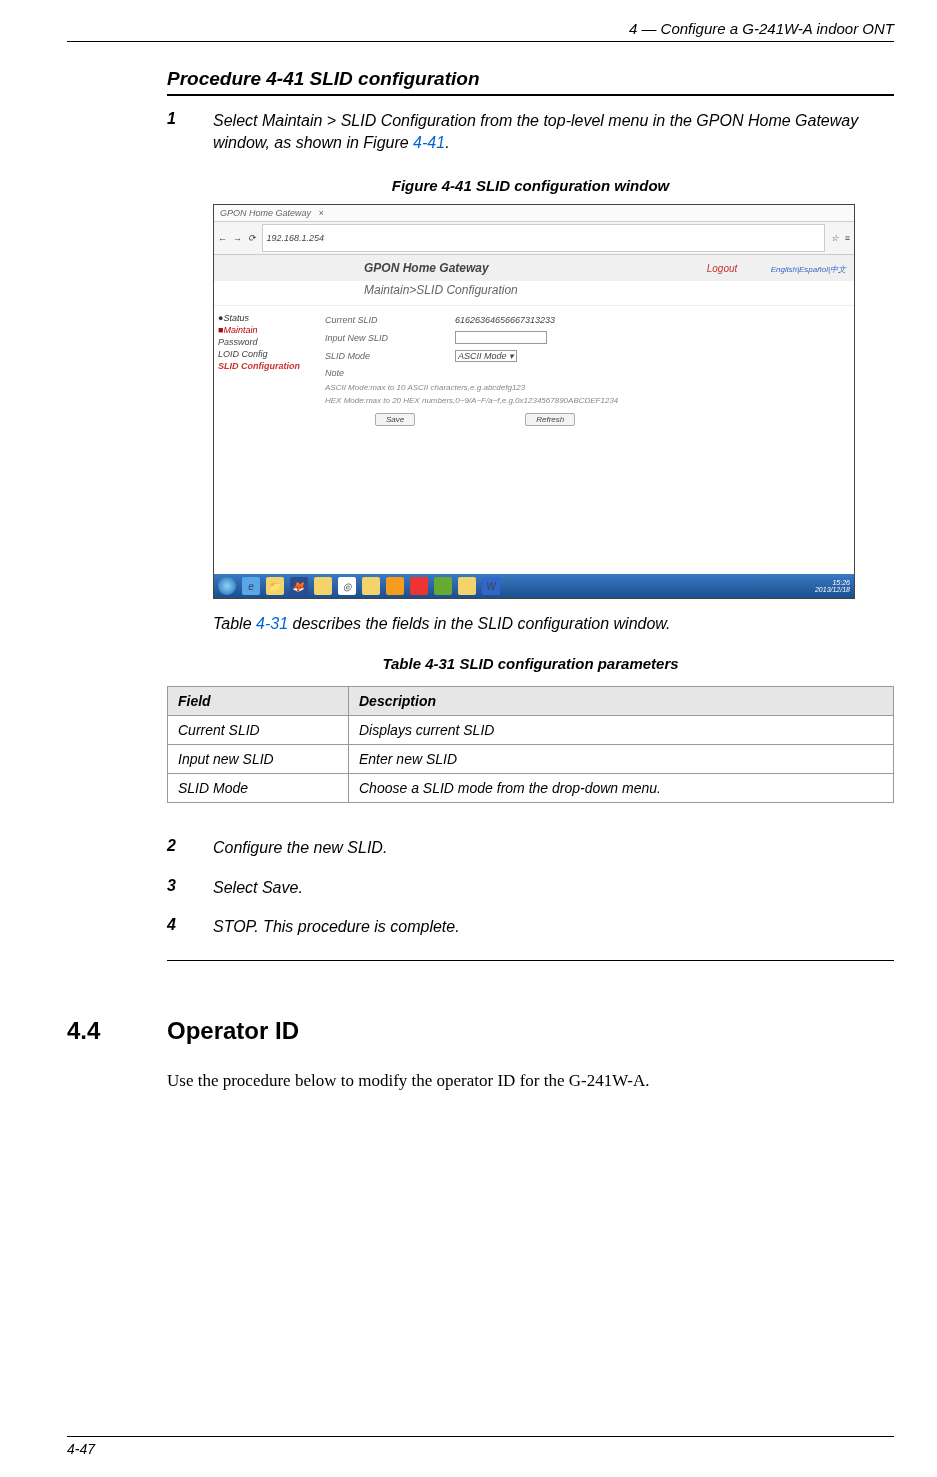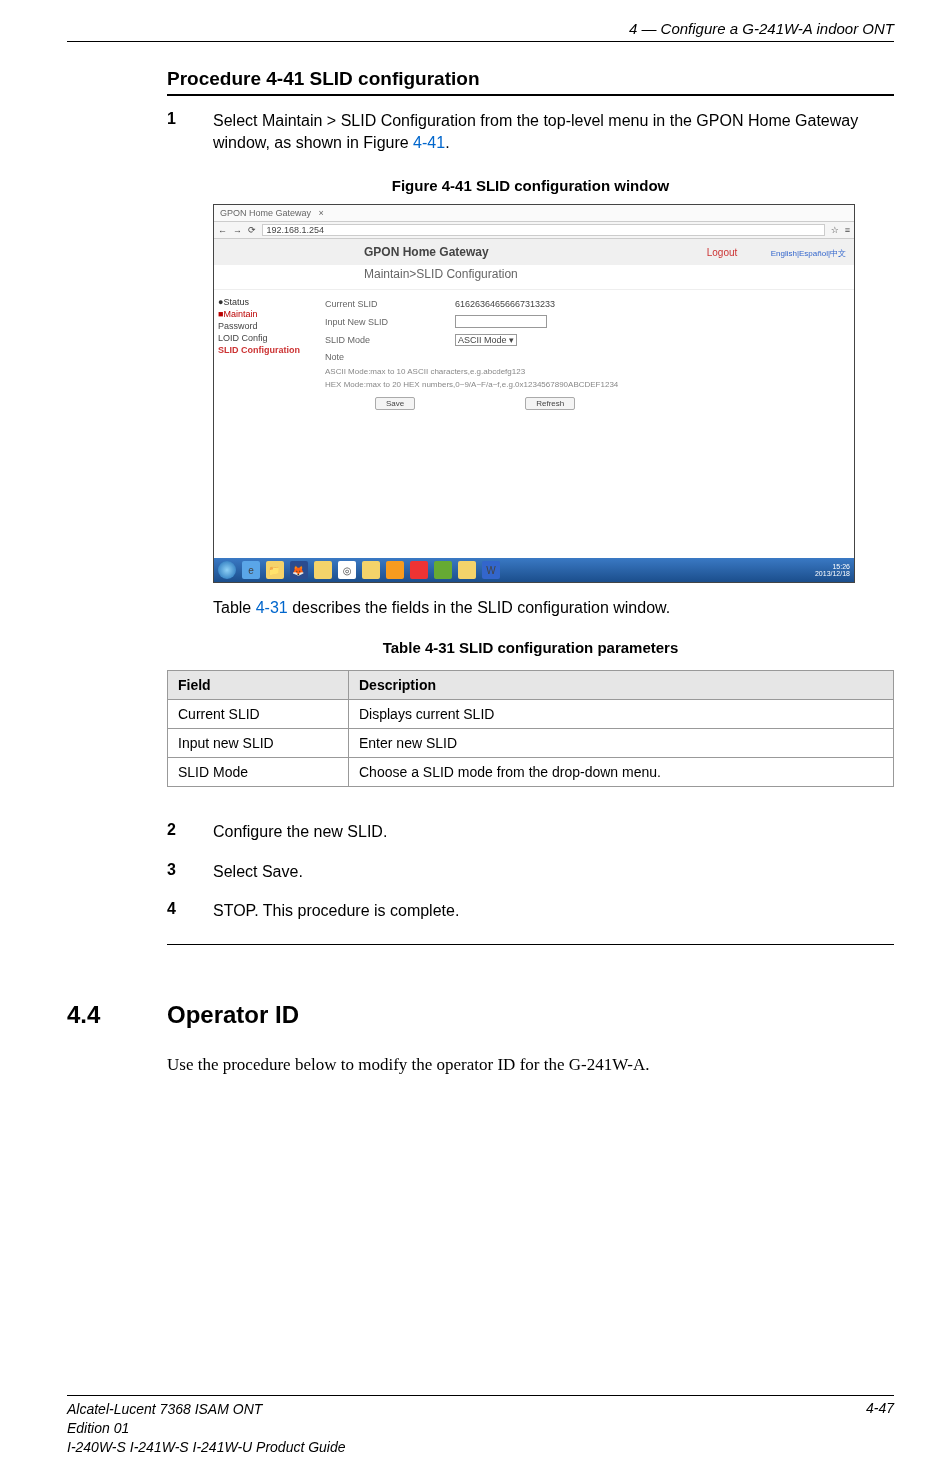--- a/index.html
+++ b/index.html
@@ -22,20 +22,21 @@
     font-style: italic;
     font-size: 15px;
     padding-bottom: 4px;
   }
   .header-rule {
     border-top: 1px solid #000;
     margin-bottom: 26px;
   }
   .content {
     margin-left: 100px;
+    font-style: italic;
   }
   .proc-title {
     font-size: 19px;
     font-weight: bold;
     margin-bottom: 4px;
   }
   .proc-rule {
     border-top: 2px solid #000;
     margin-bottom: 14px;
   }
@@ -213,21 +214,21 @@
 
     <div class="screenshot">
       <div class="shot-tab">
         <span>GPON Home Gateway</span>
         &nbsp;&nbsp;×
       </div>
       <div class="shot-addr">
         <span>←</span>
         <span>→</span>
         <span>⟳</span>
-        <span style="border:1px solid #ccc; padding:0 4px; background:#fff; flex:1;">192.168.1.254</span>
+        <span style="border:1px solid #ccc; padding:8px 4px; background:#fff; flex:1;">192.168.1.254</span>
         <span>☆</span>
         <span>≡</span>
       </div>
       <div class="shot-banner">
         <span>GPON Home Gateway</span>
         <span>
           <span class="logout">Logout</span>
           <span class="shot-langs">English|Español|中文</span>
         </span>
       </div>
@@ -332,20 +333,15 @@
     <div class="end-rule"></div>
   </div>
 
   <div class="sect-row">
     <div class="sect-num">4.4</div>
     <div class="sect-title">Operator ID</div>
   </div>
   <div class="sect-body">Use the procedure below to modify the operator ID for the G-241W-A.</div>
 
   <div class="footer">
-    <div class="footer-left">
-      <div>Alcatel-Lucent 7368 ISAM ONT</div>
-      <div>Edition 01</div>
-      <div>I-240W-S I-241W-S I-241W-U Product Guide</div>
-    </div>
     <div class="footer-right">4-47</div>
   </div>
 </div>
 
 </body></html>

